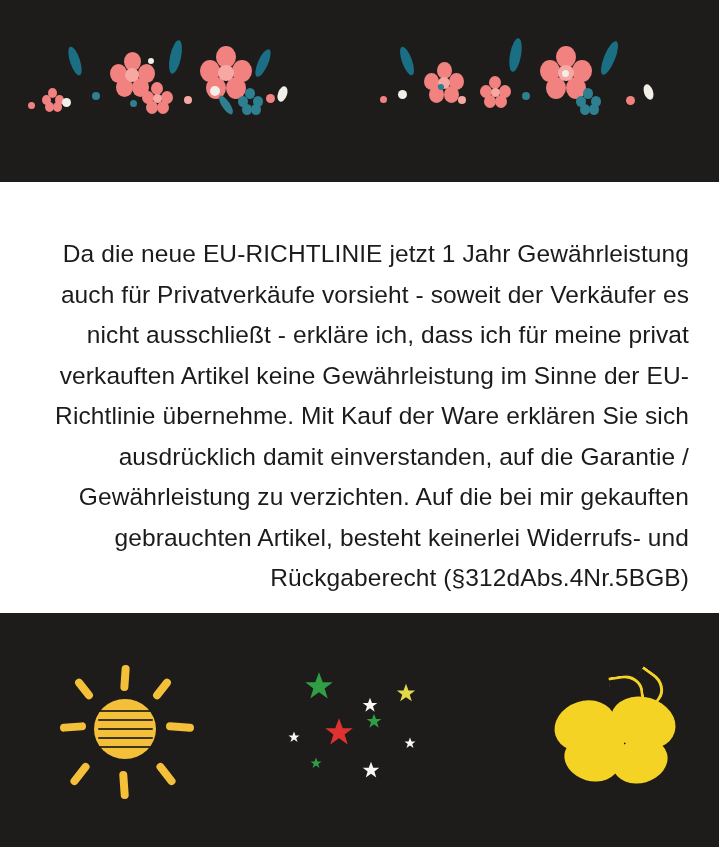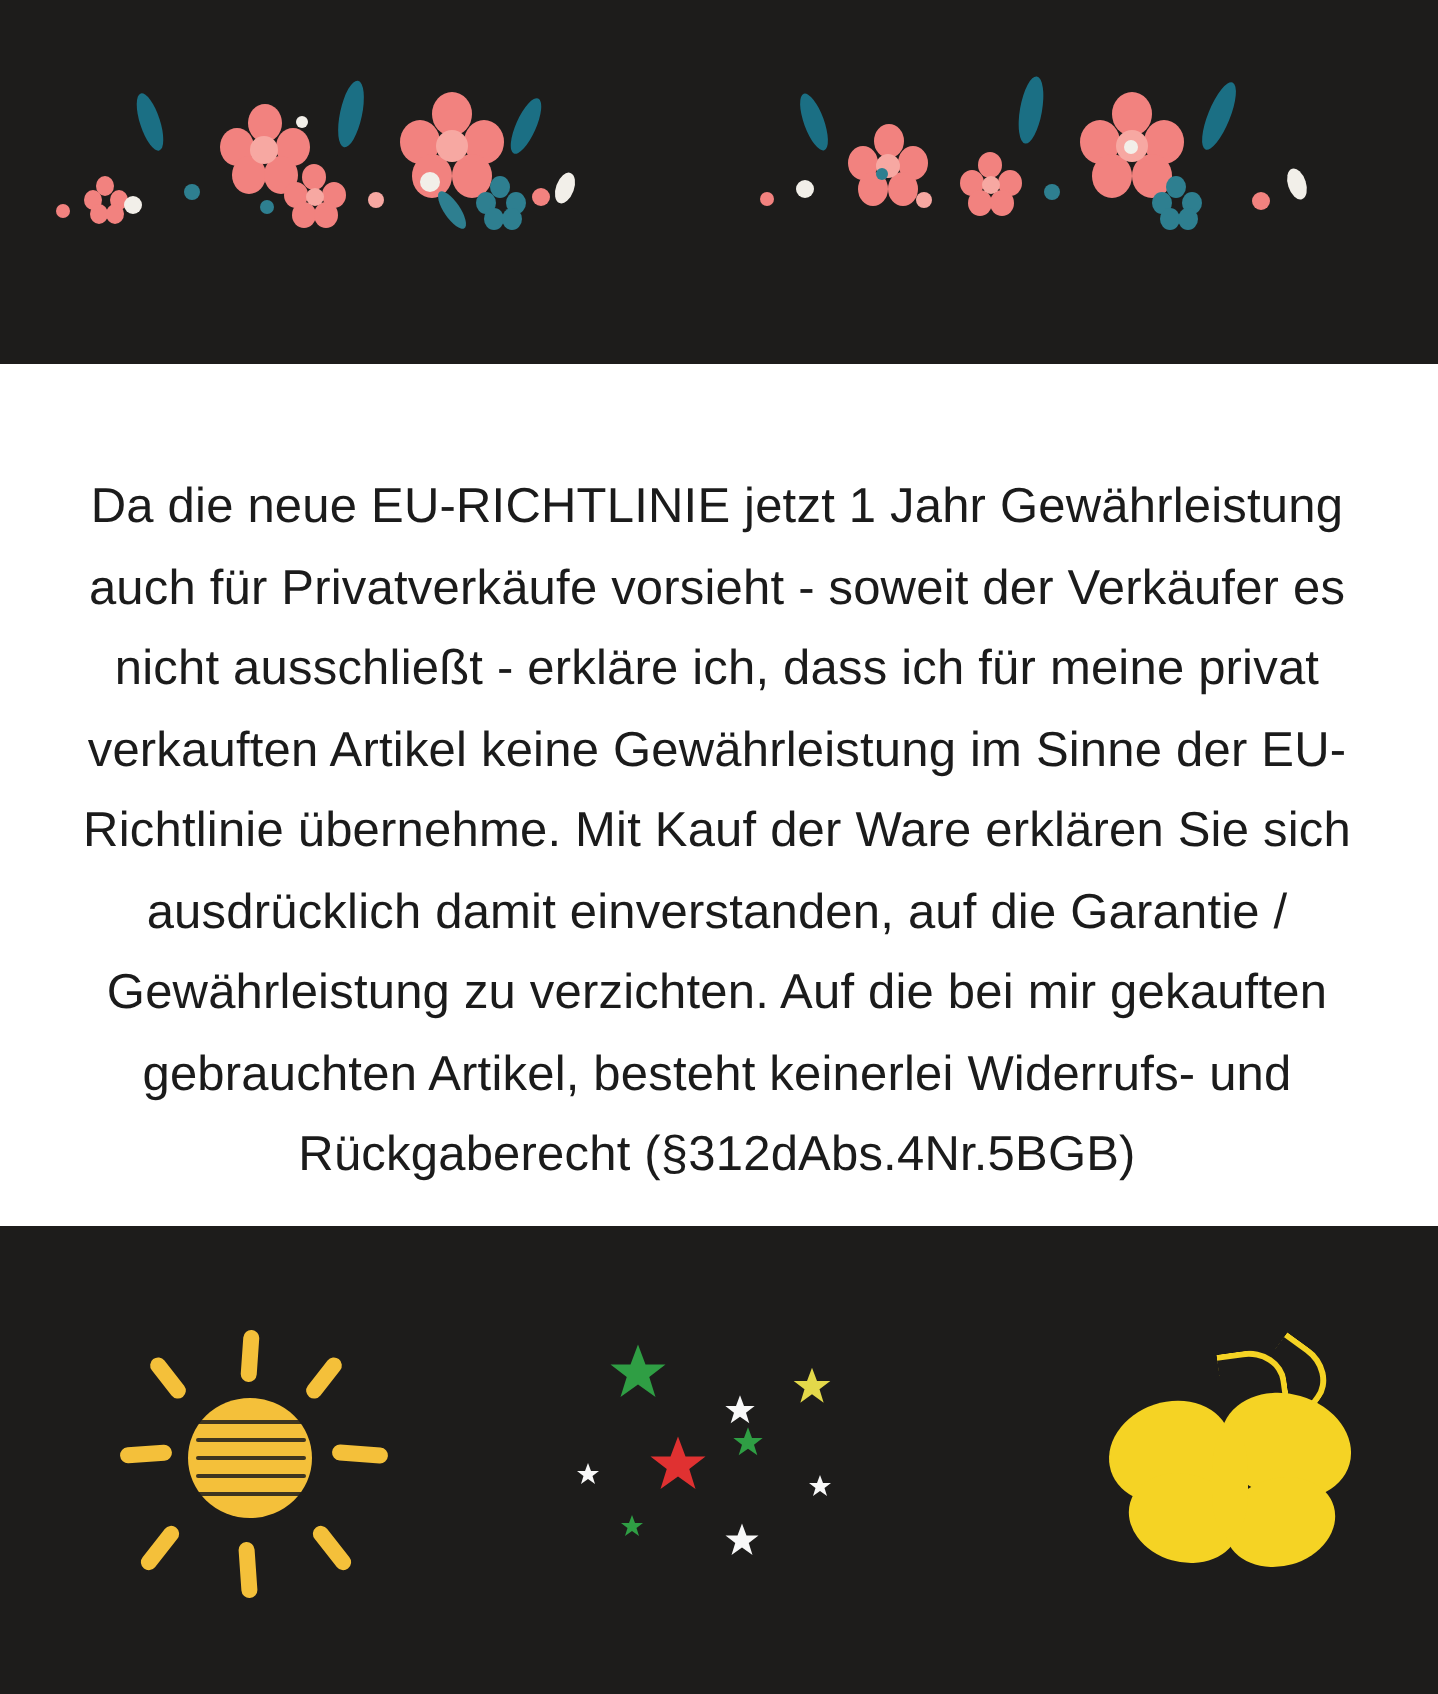--- a/index.html
+++ b/index.html
@@ -79,21 +79,21 @@
     box-sizing: border-box;
     padding: 52px 30px 0 28px;
   }
   .disclaimer {
     margin: 0;
     color: #1b1b1b;
     font-size: 24.5px;
     line-height: 40.5px;
     letter-spacing: 0.1px;
     font-family: "Liberation Sans", sans-serif;
-    text-align: center;
+    text-align: right;
   }
 
   
   .sun {
     position: absolute;
     left: 58px;
     top: 52px;
     width: 140px;
     height: 140px;
   }

